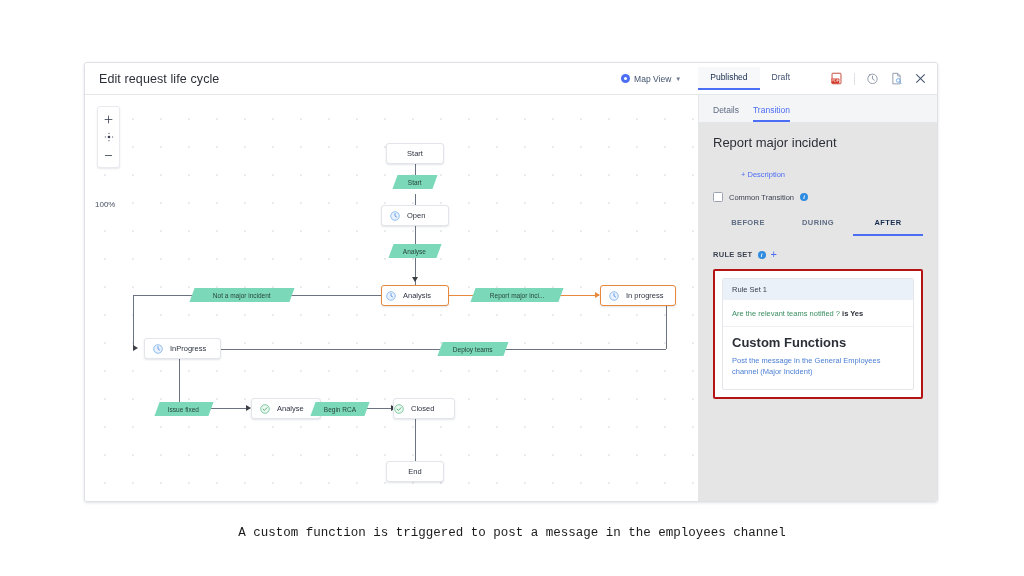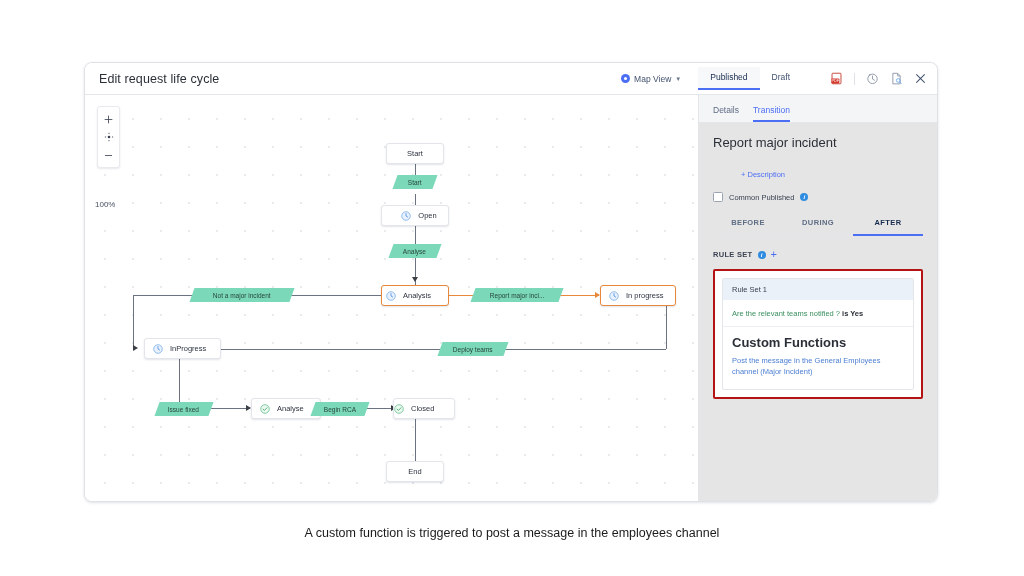--- a/index.html
+++ b/index.html
@@ -3,21 +3,21 @@
 <meta charset="utf-8">
 <style>
   html,body{margin:0;padding:0;}
   body{
     width:1024px;height:576px;background:#ffffff;
     font-family:"Liberation Sans","DejaVu Sans",sans-serif;
     -webkit-font-smoothing:antialiased;overflow:hidden;position:relative;
   }
   .app{
     position:absolute;left:84px;top:62px;width:852px;height:438px;
-    background:#ffffff;border:1px solid #dfe1e6;border-radius:8px;
+    background:#ffffff;border:1px solid #dfe1e6;border-radius:3px;
     box-shadow:0 1px 3px rgba(9,30,66,.13);overflow:hidden;
   }
   
   .hdr{
     position:relative;height:31px;border-bottom:1px solid #e4e6ea;
     display:flex;align-items:center;padding:0 10px 0 14px;background:#fff;
   }
   .hdr-title{font-size:12.5px;color:#2b2f38;letter-spacing:.1px;}
   .hdr-right{margin-left:auto;display:flex;align-items:center;gap:0px;}
   .mapview{
@@ -120,21 +120,21 @@
   .rshead{background:#eaf1f8;padding:6px 9px;font-size:7.5px;color:#3b4252;}
   .rscond{padding:9px 9px 8px;border-bottom:1px solid #edeff2;font-size:7.5px;}
   .cgreen{color:#3a8f5f;}
   .cbold{color:#2b2f38;font-weight:bold;}
   .rscf{padding:8px 9px 11px;}
   .cftitle{font-size:13px;font-weight:bold;color:#2b2f38;margin-bottom:6px;}
   .cflink{font-size:7.5px;color:#4c7fd4;line-height:1.45;cursor:pointer;}
   
   .caption{
     position:absolute;left:0;top:526px;width:1024px;text-align:center;
-    font-size:12.5px;color:#1b1b1b;
+    font-size:12.5px;color:#1b1b1b;font-family:Liberation Mono, monospace;
   }
 </style>
 </head>
 <body>
 
 <div class="app">
 
   <div class="hdr">
     <div class="hdr-title">Edit request life cycle</div>
 
@@ -232,21 +232,21 @@
       <div class="cn cnh" style="left:280px;top:313px;width:30px;"></div>
       <div class="arw right" style="left:306px;top:309.5px;"></div>
 
       <div class="cn cnv" style="left:330px;top:324px;height:49px;"></div>
       <div class="arw down" style="left:326.5px;top:366px;"></div>
 
       <div class="node" style="left:301px;top:48px;width:58px;">
         <span>Start</span>
       </div>
 
-      <div class="node" style="left:296px;top:110px;width:68px;justify-content:center;padding-left:8px;">
+      <div class="node" style="left:296px;top:110px;width:68px;justify-content:flex-start;padding-left:8px;">
         <svg class="nico" viewBox="0 0 14 14">
           <circle cx="7" cy="7" r="6" fill="#e8f1fd" stroke="#6aa7e8" stroke-width="1"></circle>
           <path d="M7 3.6V7l2.3 1.4" stroke="#3b7dd8" stroke-width="1" fill="none" stroke-linecap="round"></path>
         </svg>
         <span>Open</span>
       </div>
 
       <div class="node sel" style="left:296px;top:190px;width:68px;justify-content:flex-start;padding-left:4px;">
         <svg class="nico" viewBox="0 0 14 14">
           <circle cx="7" cy="7" r="6" fill="#e8f1fd" stroke="#6aa7e8" stroke-width="1"></circle>
@@ -322,21 +322,21 @@
         <div class="ptab active">Transition</div>
       </div>
 
       <div class="pbody">
         <h2 class="ptitle">Report major incident</h2>
 
         <div class="plink">+ Description</div>
 
         <div class="ckrow">
           <div class="ckbox"></div>
-          <span class="cklabel">Common Published</span>
+          <span class="cklabel">Common Transition</span>
           <span class="info">i</span>
         </div>
 
         <div class="stabs">
           <div class="stab">BEFORE</div>
           <div class="stab">DURING</div>
           <div class="stab active">AFTER</div>
         </div>
 
         <div class="rsrow">

